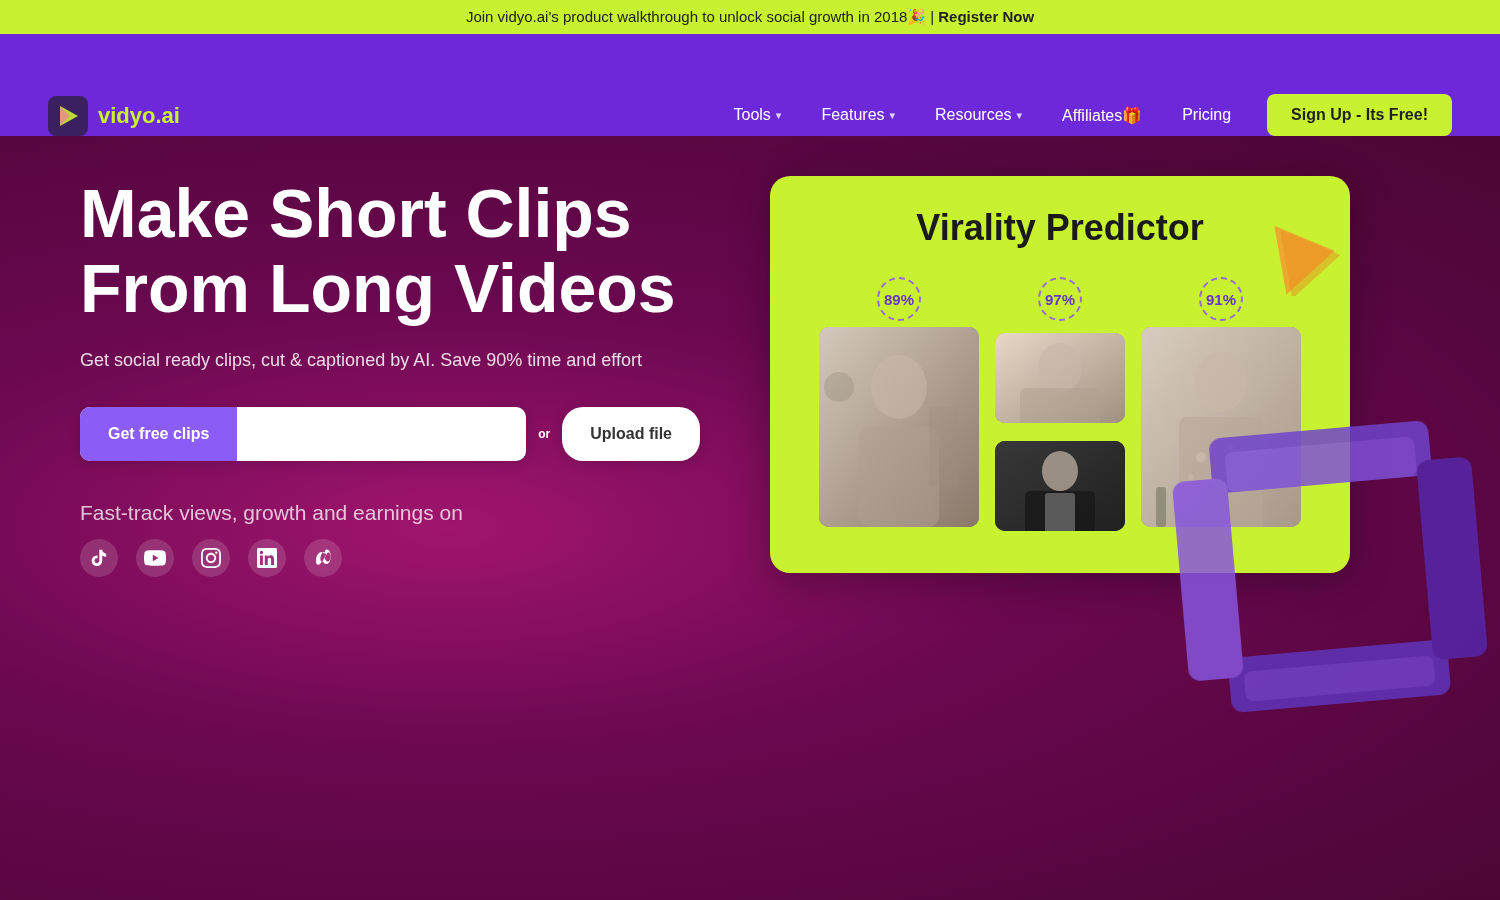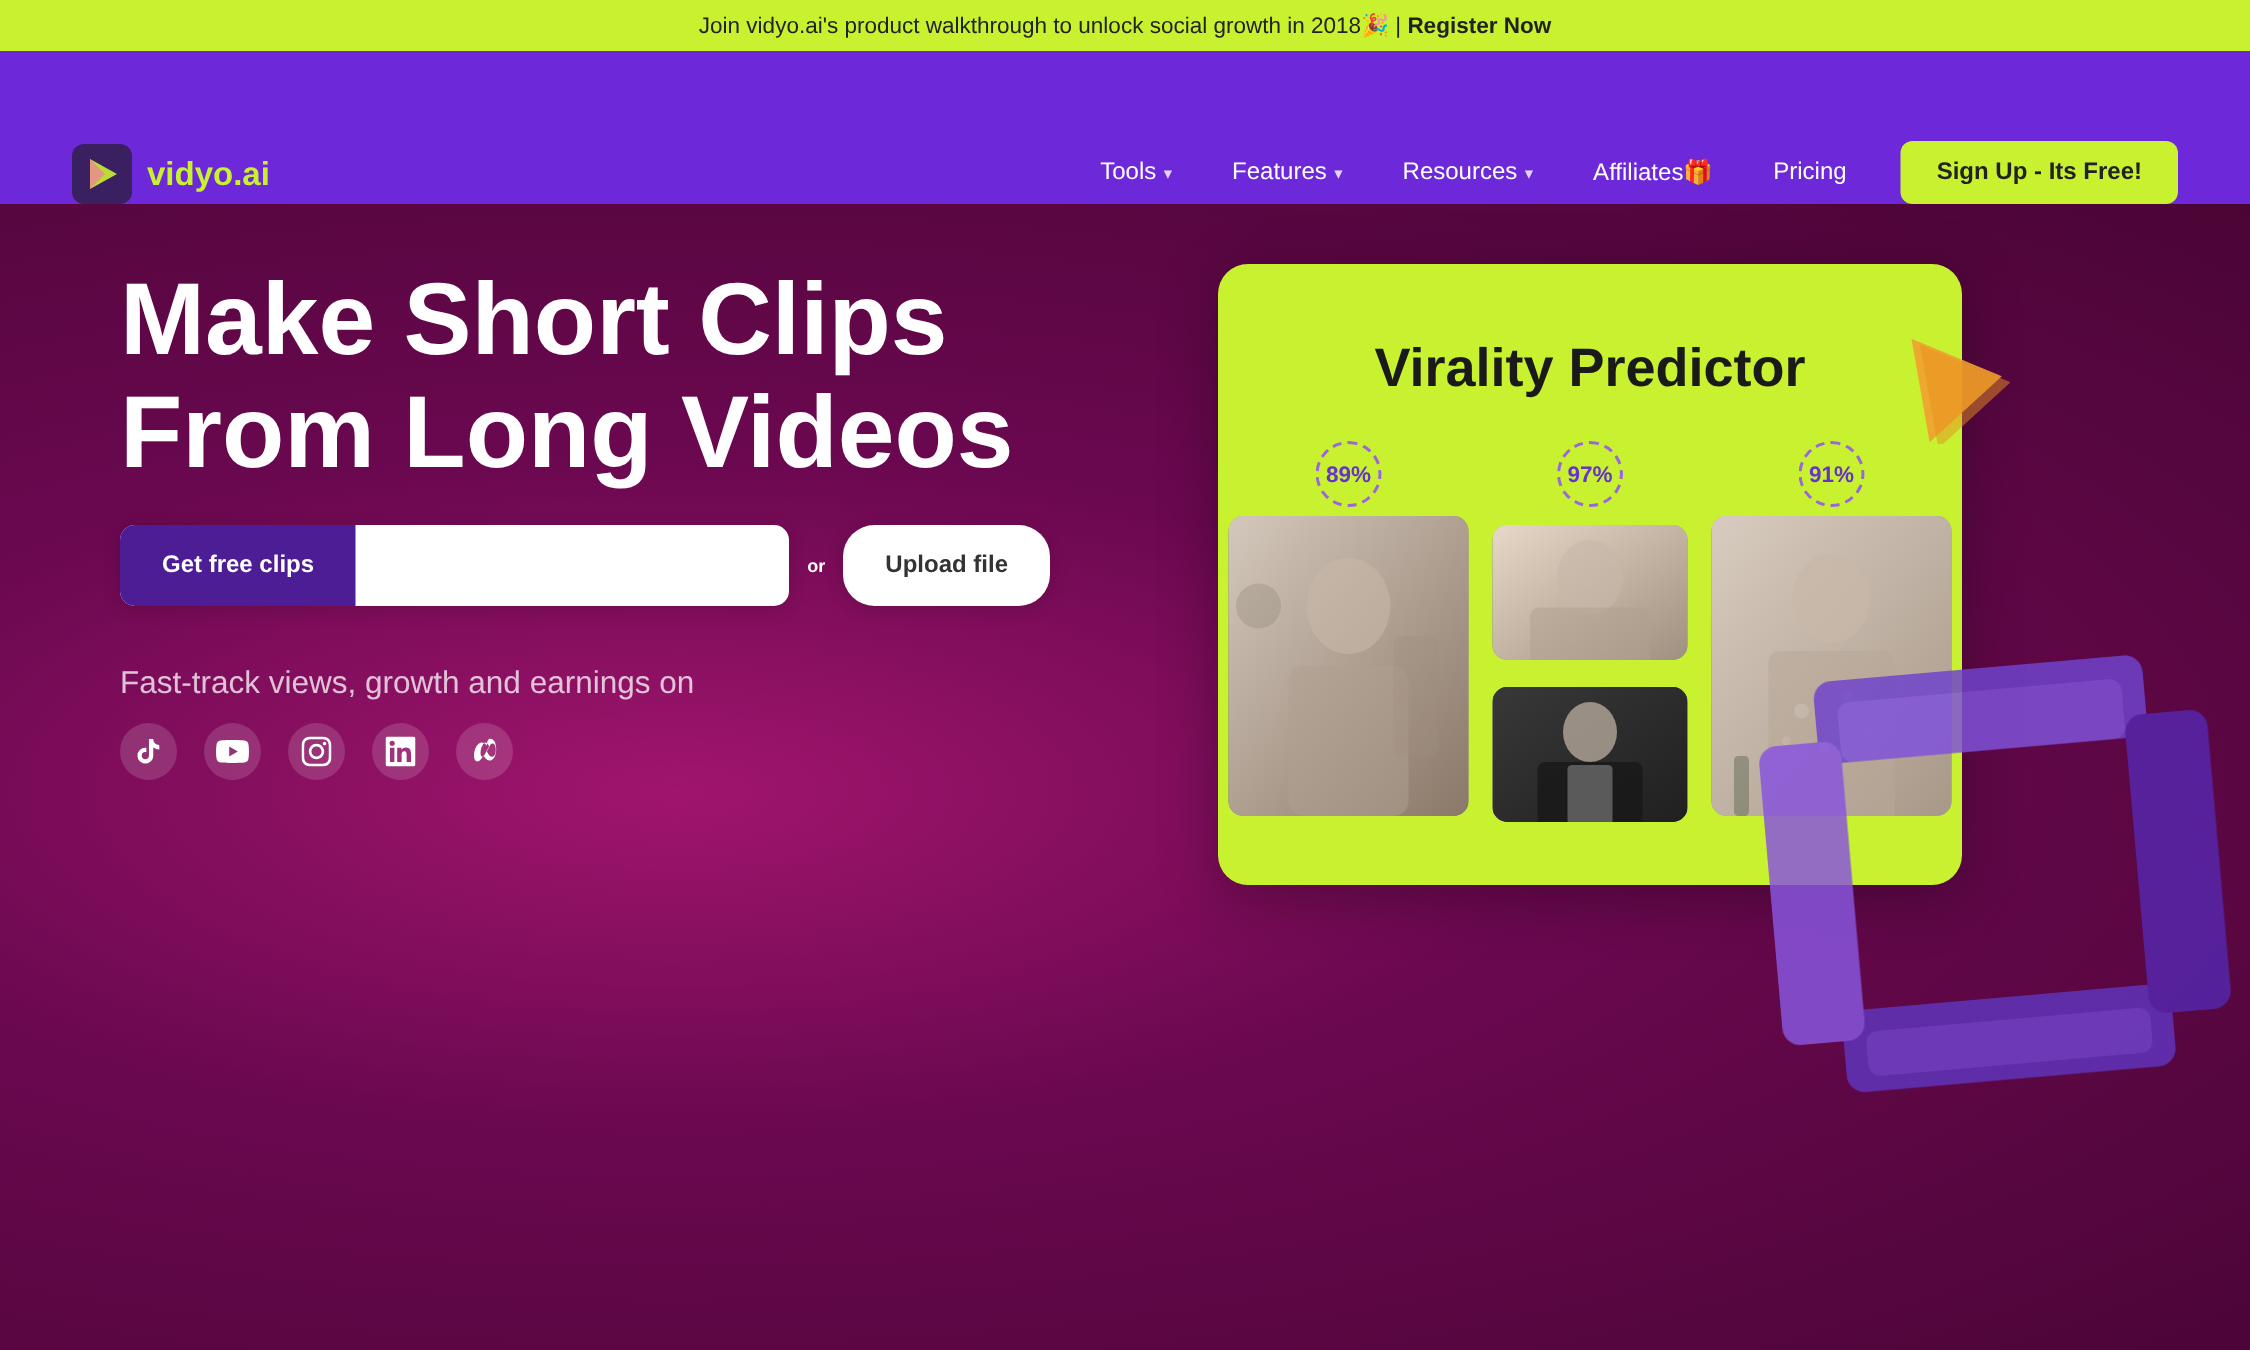--- a/index.html
+++ b/index.html
@@ -123,21 +123,21 @@
       border: none;
       outline: none;
       padding: 18px 20px;
       font-size: 16px;
       flex: 1;
       color: #666;
       background: transparent;
     }
     .input-group input::placeholder { color: #aaa; }
     .btn-get-clips {
-      background: #4c1d95;
+      background: #8b5cf6;
       color: #fff;
       border: none;
       padding: 18px 28px;
       font-size: 16px;
       font-weight: 700;
       cursor: pointer;
       white-space: nowrap;
     }
     .btn-upload {
       background: #fff;
@@ -187,22 +187,22 @@
       flex: 1;
       display: flex;
       justify-content: center;
       align-items: center;
       z-index: 2;
       position: relative;
     }
     .virality-card {
       background: #c8f230;
       border-radius: 20px;
-      padding: 48px 36px 36px;
-      width: 496px;
+      padding: 31px 36px 36px;
+      width: 580px;
       box-shadow: 0 8px 40px rgba(0,0,0,0.3);
     }
     .virality-title {
       font-size: 36px;
       font-weight: 800;
       color: #1a1a1a;
       text-align: center;
       margin-bottom: 28px;
     }
     .video-thumbnails {
@@ -314,20 +314,21 @@
   </ul>
 </nav>
 
 <section class="hero">
 
   <div class="hero-left">
     <h1 class="hero-title">
       <span>Make Short Clips</span><br>
       <span>From Long Videos</span>
     </h1>
+    <p class="hero-subtitle">Get social ready clips, cut &amp; captioned by AI. Save 90% time and effort</p>
 
     <div class="hero-input-row">
       <div class="input-group">
         <button class="btn-get-clips">Get free clips</button>
       </div>
       <span class="or-text">or</span>
       <button class="btn-upload">Upload file</button>
     </div>
 
     <div class="social-section">

